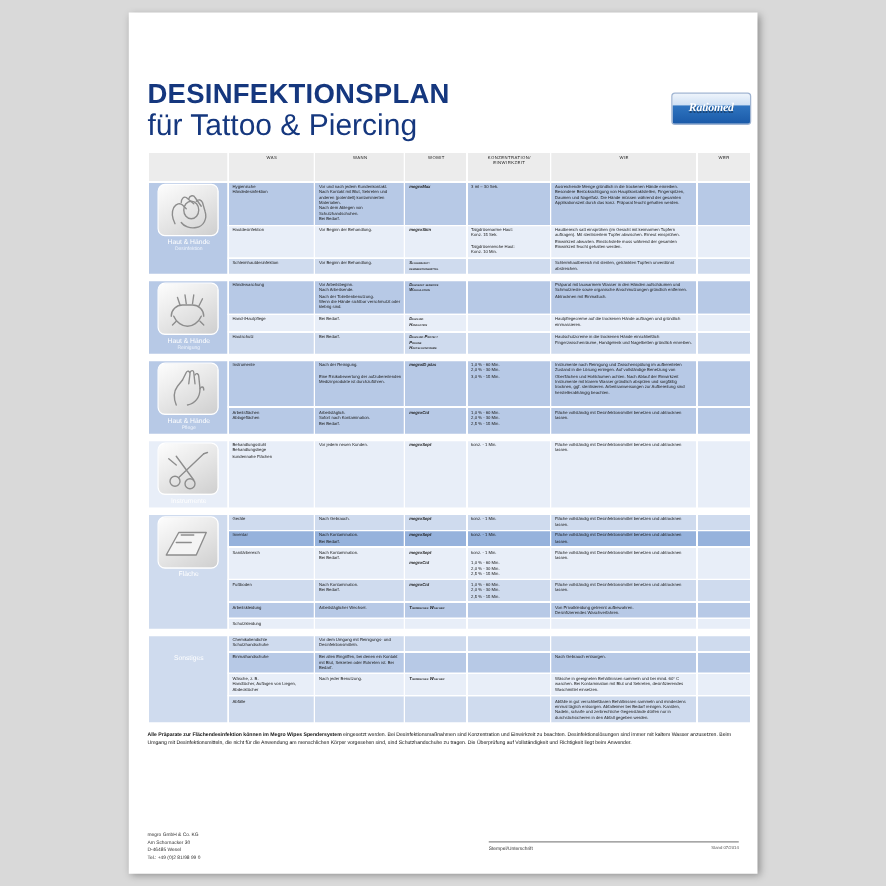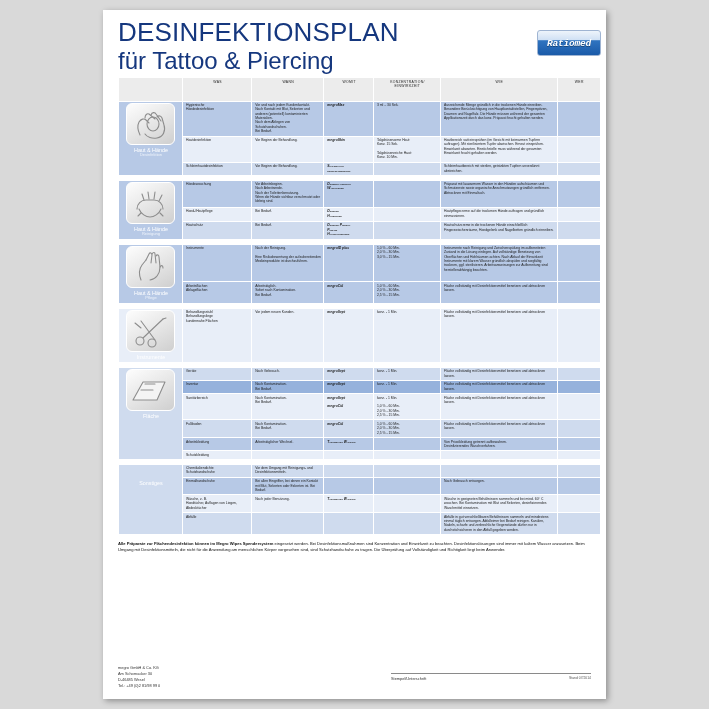--- a/index.html
+++ b/index.html
@@ -13,34 +13,34 @@
     position:absolute;left:103px;top:10px;
     width:503px;height:689px;
     background:#ffffff;
     box-shadow:2px 2px 6px rgba(0,0,0,.35);
   }
   .inner{position:absolute;left:15px;top:9px;width:483px;}
 
   
   .hdr{position:relative;height:58px;}
   .title1{
-    font-size:26px;font-weight:normal;color:#15377e;
-    letter-spacing:.2px;line-height:1.05;
+    font-size:22px;font-weight:bold;color:#15377e;
+    letter-spacing:.2px;line-height:1.05;margin-top:44px;
   }
   .title2{
     font-size:24px;color:#15377e;line-height:1.15;margin-top:1px;
   }
   .logo{
     position:absolute;right:0;top:11px;width:62px;height:24px;
     border:1px solid #9fb4d2;border-radius:3px;
     background:linear-gradient(180deg,#eef4fb 0%,#cfe0f4 38%,#2f74c0 40%,#1a5aa8 100%);
     display:flex;align-items:center;justify-content:center;
   }
   .logo span{
-    font-family:Liberation Mono, monospace;
+    font-family:Liberation Serif, serif;
     font-size:9.5px;font-weight:bold;font-style:italic;color:#ffffff;
     letter-spacing:-.2px;text-shadow:0 1px 0 rgba(0,0,0,.35);
   }
 
   
   table.plan{
     border-collapse:collapse;width:483px;
     table-layout:fixed;
   }
   table.plan td,table.plan th{

